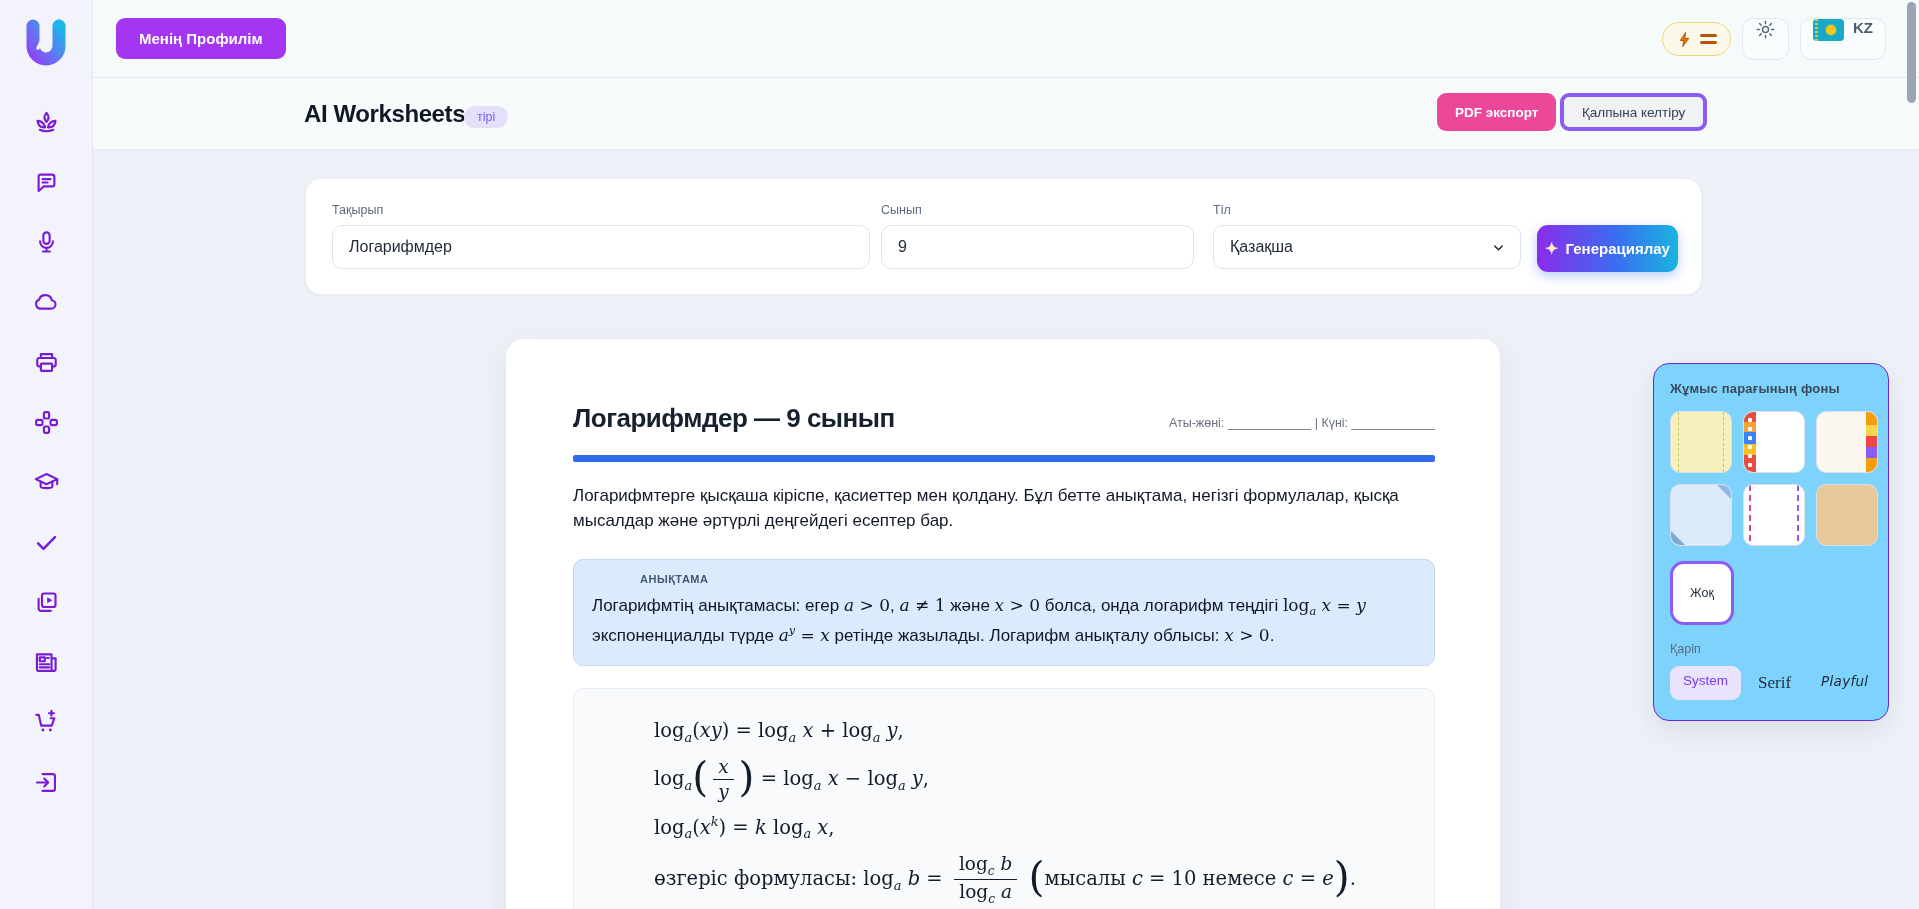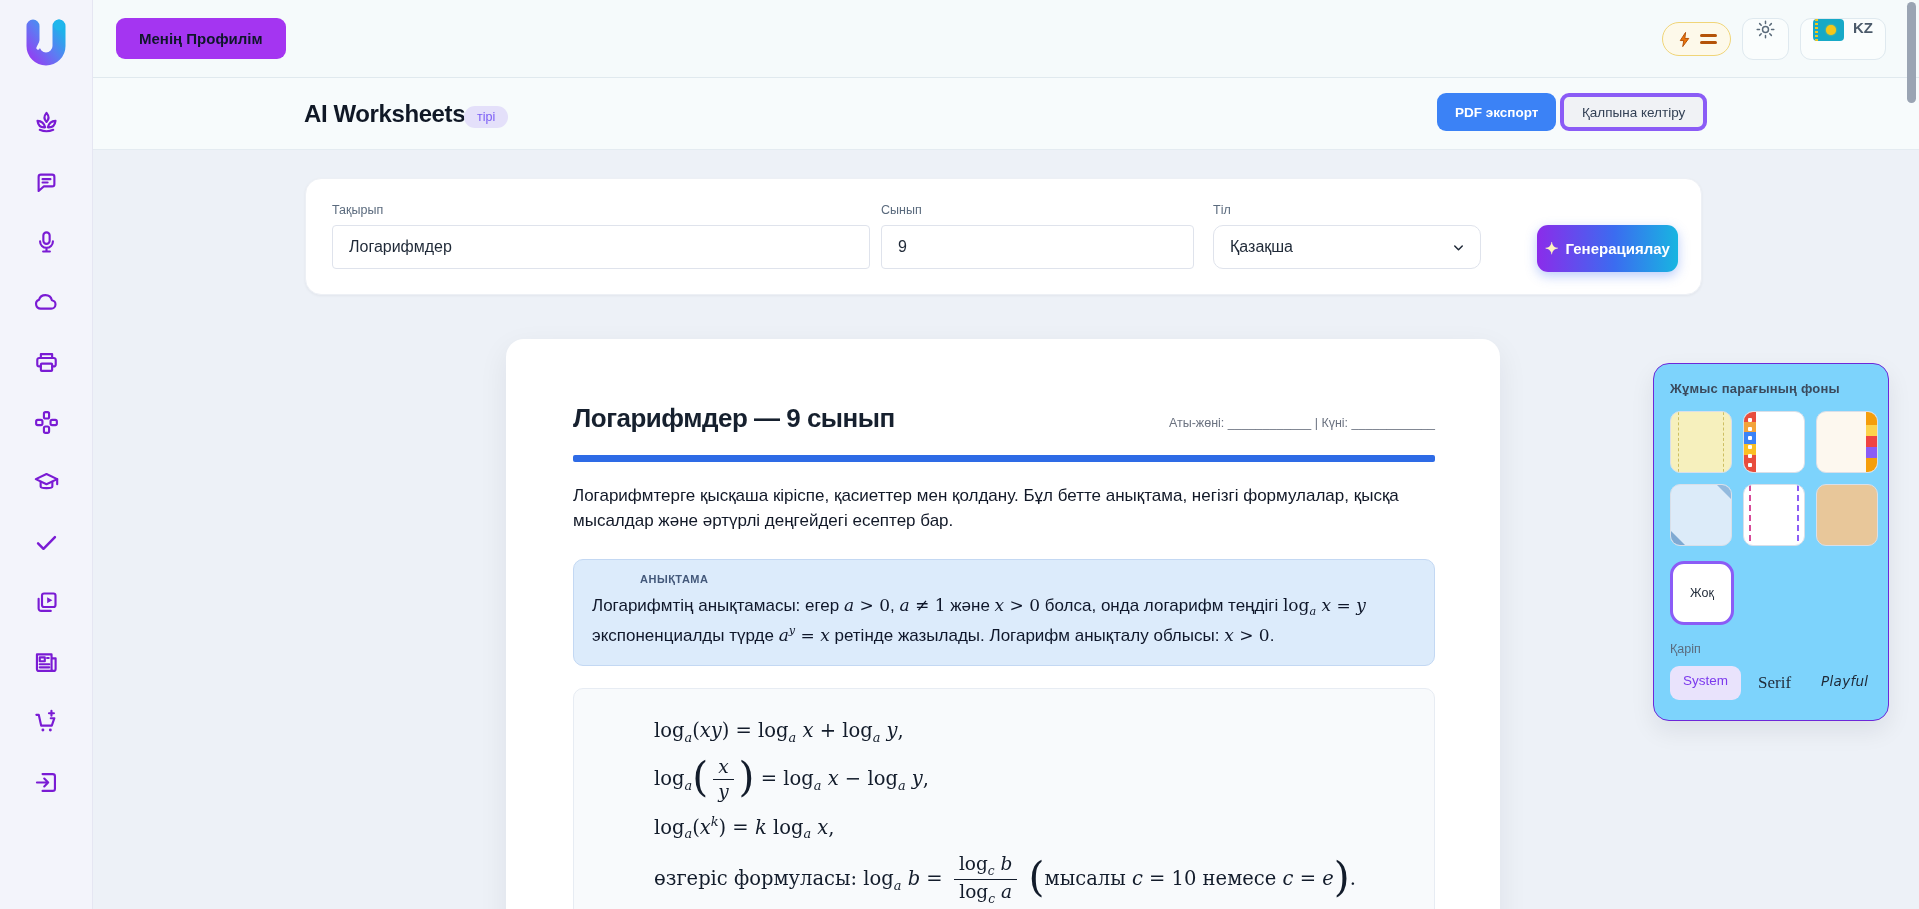--- a/index.html
+++ b/index.html
@@ -11,21 +11,21 @@
              border-right:1px solid #e5e6f2; display:flex; flex-direction:column; align-items:center; z-index:5; }
   .logo { margin-top:17px; width:48px; height:56px; }
   .nav { margin-top:36px; display:flex; flex-direction:column; align-items:center; gap:33px; }
   .nav-item { width:27px; height:27px; display:flex; align-items:center; justify-content:center; cursor:pointer; }
   .nav-item svg { width:27px; height:27px; stroke:#7a1bd4; fill:none; stroke-width:1.9; stroke-linecap:round; stroke-linejoin:round; }
 
   
   .topbar { position:absolute; left:93px; top:0; width:1826px; height:78px; background:#f5fafb;
             border-bottom:1px solid #e0e9ee; }
   .profile-btn { position:absolute; left:23px; top:18px; height:41px; padding:12px 23px; background:#a435f1;
-                 color:#0f172a; font-size:15px; font-weight:600; border:none; border-radius:9px; cursor:pointer;
+                 color:#ffffff; font-size:15px; font-weight:600; border:none; border-radius:9px; cursor:pointer;
                  display:flex; align-items:center; font-family:inherit; }
   .top-right { position:absolute; right:33px; top:0; height:78px; display:flex; align-items:center; gap:11px; }
   .energy-pill { height:34px; padding:0 13px; border:1.5px solid #f0d578; background:#fdf9ea; border-radius:17px;
                  display:flex; align-items:center; gap:7px; cursor:pointer; }
   .eq-bars { display:flex; flex-direction:column; gap:4px; }
   .eq-bars i { display:block; width:17px; height:2.6px; background:#b45309; border-radius:2px; }
   .icon-btn { height:42px; min-width:46px; background:#fafdfd; border:1px solid #dfe9ef; border-radius:11px;
               display:flex; align-items:flex-start; justify-content:center; cursor:pointer; padding:0 12px; }
   .kz-btn { gap:9px; font-size:15px; font-weight:700; color:#4b5a6a; }
   .flag { width:31px; height:22px; border-radius:4px; background:#17a9c7; position:relative; overflow:hidden; }
@@ -34,30 +34,30 @@
   .flag::after { content:""; position:absolute; left:13px; top:6px; width:10px; height:10px; border-radius:50%;
                  background:#f5c71a; box-shadow:0 0 2px #f5c71a; }
 
   
   .page-header { position:absolute; left:93px; top:78px; width:1826px; height:72px; background:#f7fbfc;
                  border-bottom:1px solid #e4ebf1; }
   .page-title { position:absolute; left:211px; top:22px; font-size:24px; font-weight:800; color:#101826;
                 letter-spacing:-0.4px; }
   .live-badge { position:absolute; left:371px; top:28px; background:#e4e0fa; color:#7a5cf5; font-size:12.5px;
                 padding:4px 13px; border-radius:999px; }
-  .pdf-btn { position:absolute; left:1344px; top:15px; height:38px; padding:0 18px; background:#3b82f6; color:#fff;
+  .pdf-btn { position:absolute; left:1344px; top:15px; height:38px; padding:0 18px; background:#ec4899; color:#fff;
              font-size:13.5px; font-weight:600; border:none; border-radius:9px; cursor:pointer; font-family:inherit; }
   .reset-btn { position:absolute; left:1467px; top:15px; height:38px; padding:0 18px; background:#f0f2f5;
                color:#334155; font-size:13.5px; border:4px solid #8b5cf6; border-radius:9px; cursor:pointer; font-family:inherit; }
 
   
   .form-card { position:absolute; left:305px; top:178px; width:1397px; height:117px; background:#fff;
                border:1px solid #edf0f5; border-radius:16px; box-shadow:0 1px 3px rgba(15,23,42,.05); }
   .field-label { position:absolute; font-size:12.5px; color:#5b6b7e; }
-  .text-input { position:absolute; height:44px; border:1.5px solid #dfe3ec; border-radius:4px; background:#fff;
+  .text-input { position:absolute; height:44px; border:1.5px solid #dfe3ec; border-radius:10px; background:#fff;
                 font-size:16px; color:#1f2937; padding:0 16px; font-family:inherit; outline:none; }
   .select-box { position:absolute; height:44px; border:1.5px solid #dfe3ec; border-radius:10px; background:#fff;
                 display:flex; align-items:center; justify-content:space-between; padding:0 14px 0 16px;
                 font-size:16px; color:#1f2937; cursor:pointer; }
   .gen-btn { position:absolute; left:1231px; top:46px; width:141px; height:47px; border:none; border-radius:11px;
              background:linear-gradient(90deg,#8b2cea 0%, #3b6cf0 55%, #18b5e1 100%);
              color:#fff; font-size:15px; font-weight:700; cursor:pointer; display:flex; align-items:center;
              justify-content:center; gap:7px; font-family:inherit; box-shadow:0 4px 12px rgba(59,108,240,.35); }
   .gen-sparkle { color:#fdf3c0; font-size:16px; }
 
@@ -265,21 +265,21 @@
   <button class="pdf-btn">PDF экспорт</button>
   <button class="reset-btn">Қалпына келтіру</button>
 </div>
 
 <div class="form-card">
   <label class="field-label" style="left:26px; top:24px;">Тақырып</label>
   <input class="text-input" style="left: 26px; top: 46px; width: 538px;" value="Логарифмдер">
   <label class="field-label" style="left:575px; top:24px;">Сынып</label>
   <input class="text-input" style="left: 575px; top: 46px; width: 313px;" value="9">
   <label class="field-label" style="left:907px; top:24px;">Тіл</label>
-  <div class="select-box" style="left:907px; top:46px; width:268px;gap:30px;">
+  <div class="select-box" style="left:907px; top:46px; width:308px;gap:30px;">
     <span>Қазақша</span>
     <svg width="15" height="15" viewBox="0 0 24 24" fill="none" stroke="#1f2937" stroke-width="2.4" stroke-linecap="round" stroke-linejoin="round">
         <path d="M6 9.5l6 6 6-6"></path>
       </svg>
   </div>
   <button class="gen-btn">
     <span class="gen-sparkle">✦</span>
     <span>Генерациялау</span>
   </button>
 </div>

